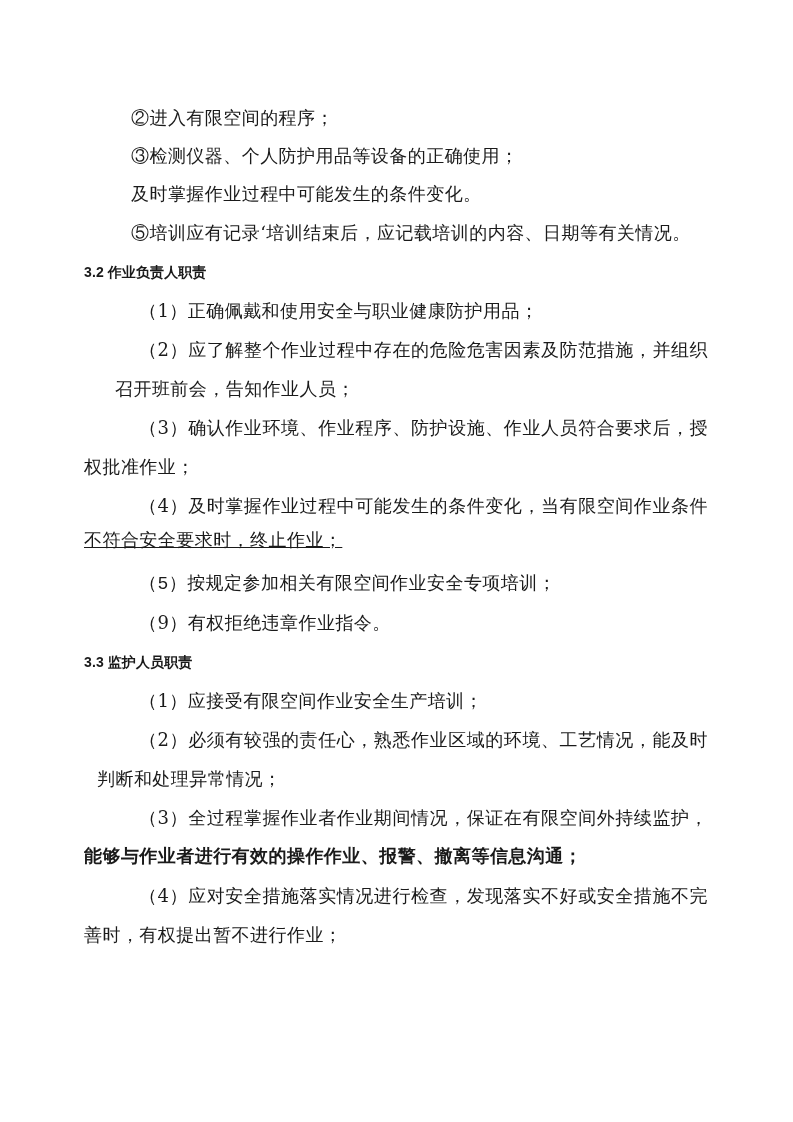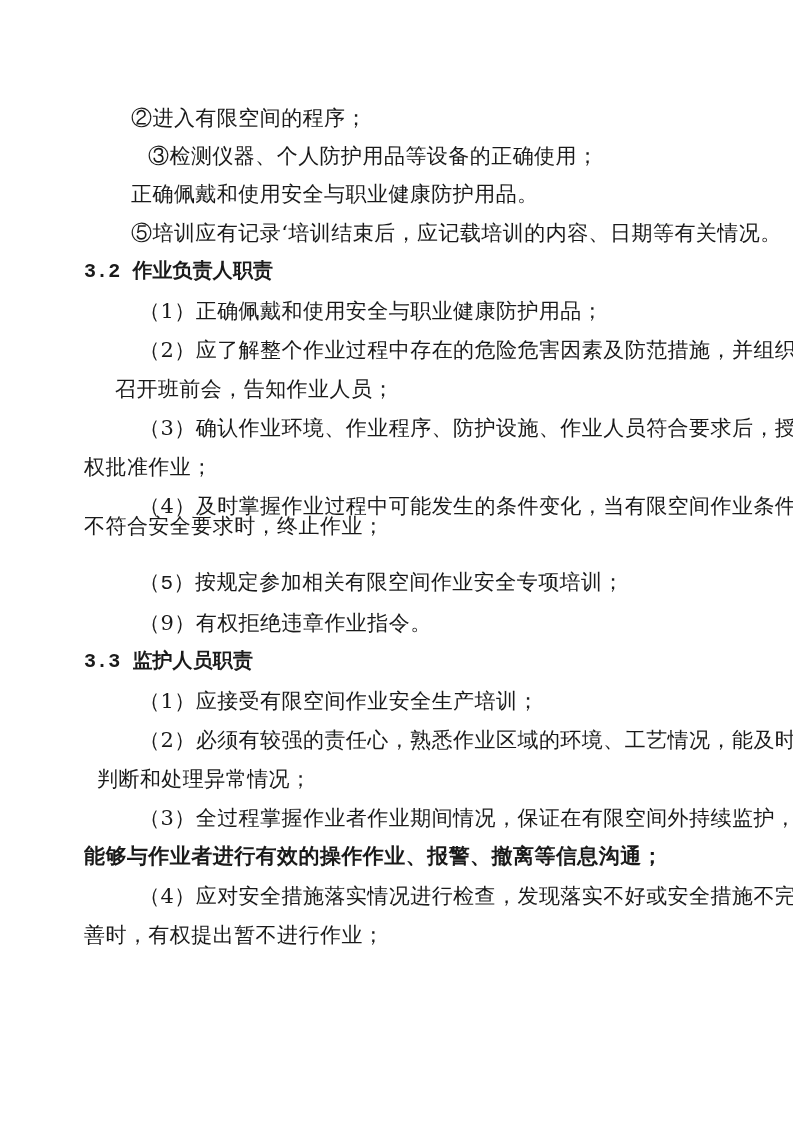--- a/index.html
+++ b/index.html
@@ -18,62 +18,62 @@
     .page {
       position: absolute;
       left: 84px;
       top: 100px;
       width: 616px;
     }
     .line {
       position: absolute;
       left: 0;
       white-space: nowrap;
-      font-size: 21px;
+      font-size: 18px;
       line-height: 20px;
       height: 20px;
       letter-spacing: 0.45px;
     }
     .indent-circ { left: 47px; }
     .indent-par { left: 47px; margin-left: 8px; }
     .heading {
-      font-family: Liberation Mono, monospace;
+      font-family: Liberation Sans, sans-serif;
       font-weight: bold;
-      font-size: 20px;
+      font-size: 14px;
       letter-spacing: 0.1px;
       text-align: center;
     }
     .justify-indent {
       width: 569px;
       text-align: justify;
       text-align-last: justify;
     }
   </style>
 </head>
 <body>
 
 <div class="page">
 
   <div class="line indent-circ" style="top:8px;">②进入有限空间的程序；</div>
-  <div class="line indent-circ" style="top:46px;margin-left:17px;">③检测仪器、个人防护用品等设备的正确使用；</div>
-  <div class="line indent-circ" style="top:84px;">正确佩戴和使用安全与职业健康防护用品。</div>
+  <div class="line indent-circ" style="top:46px;">③检测仪器、个人防护用品等设备的正确使用；</div>
+  <div class="line indent-circ" style="top:84px;">及时掌握作业过程中可能发生的条件变化。</div>
   <div class="line indent-circ" style="top:123px;">⑤培训应有记录‘培训结束后，应记载培训的内容、日期等有关情况。</div>
 
   <div class="line heading" style="top:162px;">3.2 作业负责人职责</div>
 
   <div class="line indent-par" style="top:201px;">（1）正确佩戴和使用安全与职业健康防护用品；</div>
 
   <div class="line indent-par justify-indent" style="top:240px;">（2）应了解整个作业过程中存在的危险危害因素及防范措施，并组织</div>
   <div class="line" style="top:279px;margin-left:31px;">召开班前会，告知作业人员；</div>
 
   <div class="line indent-par justify-indent" style="top:318px;">（3）确认作业环境、作业程序、防护设施、作业人员符合要求后，授</div>
   <div class="line" style="top:357px;">权批准作业；</div>
 
   <div class="line indent-par justify-indent" style="top:396px;">（4）及时掌握作业过程中可能发生的条件变化，当有限空间作业条件</div>
-  <div class="line" style="top:416px;">不符合安全要求时，终止作业；</div>
+  <div class="line" style="top:430px;text-decoration:underline;">不符合安全要求时，终止作业；</div>
 
   <div class="line indent-par" style="top:474px;font-family:Liberation Mono, monospace;">（5）按规定参加相关有限空间作业安全专项培训；</div>
 
   <div class="line indent-par" style="top:513px;">（9）有权拒绝违章作业指令。</div>
 
   <div class="line heading" style="top:552px;">3.3 监护人员职责</div>
 
   <div class="line indent-par" style="top:591px;">（1）应接受有限空间作业安全生产培训；</div>
 
   <div class="line indent-par justify-indent" style="top:630px;">（2）必须有较强的责任心，熟悉作业区域的环境、工艺情况，能及时</div>

